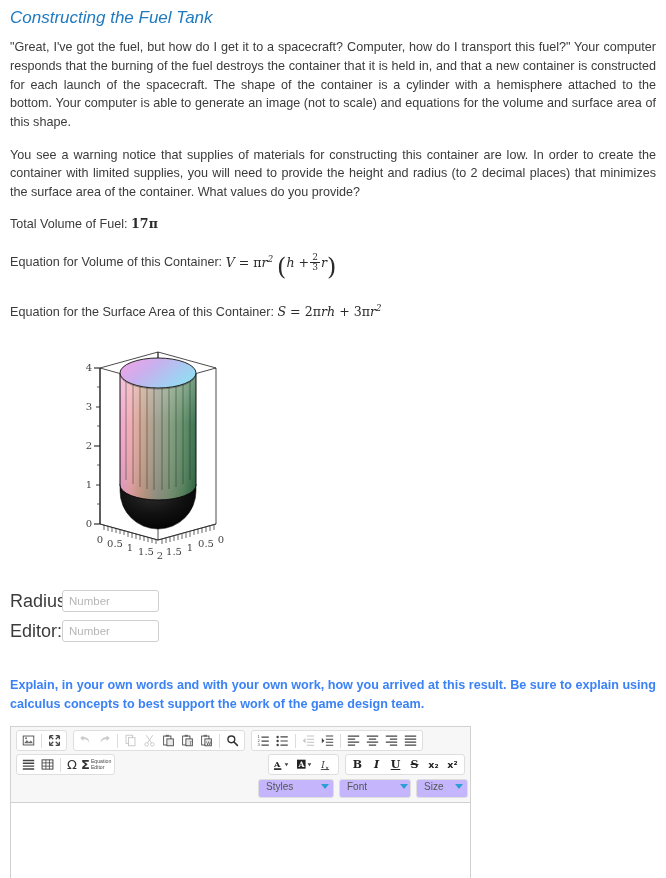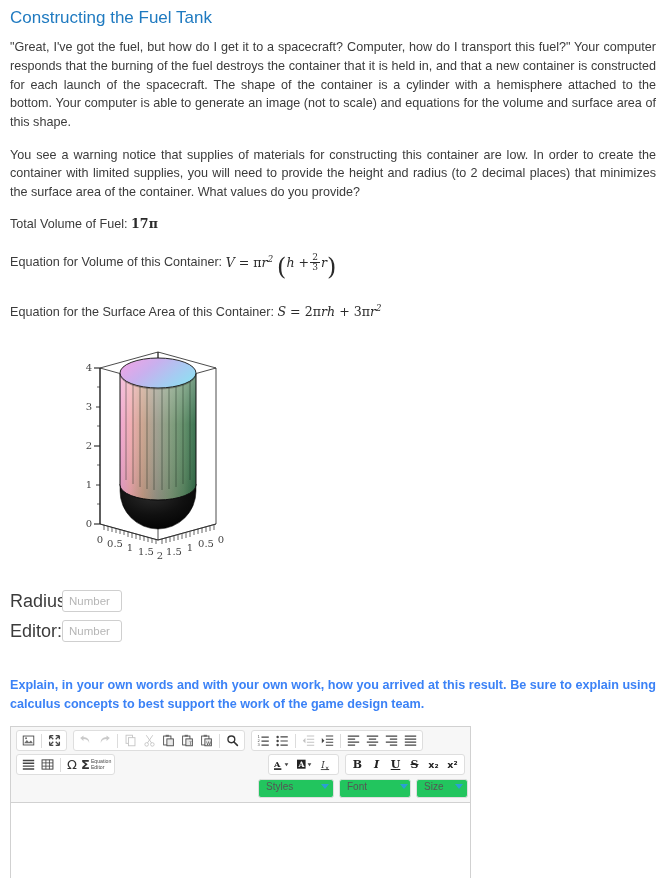--- a/index.html
+++ b/index.html
@@ -15,20 +15,21 @@
   }
   .page { padding: 8px 10px 0 10px; }
 
   
   .page-title {
     color: #1f7ac0;
     font-size: 17px;
     font-weight: 400;
     margin: 0 0 10px 0;
     line-height: 1.2;
+    font-style: italic;
   }
 
   
   .para {
     text-align: justify;
     line-height: 1.48;
     margin: 0 0 14px 0;
     color: #3b3b3b;
     font-size: 12.6px;
   }
@@ -78,21 +79,21 @@
     display: flex;
     align-items: center;
     margin-bottom: 8px;
   }
   .field-label {
     font-size: 18px;
     color: #3b3b3b;
     width: 52px;
   }
   .field-input {
-    width: 60px;
+    width: 97px;
     height: 22px;
     border: 1px solid #cfcfcf;
     border-radius: 3px;
     padding: 8px 6px;
     font-family: "Liberation Sans", sans-serif;
     font-size: 11.5px;
     color: #555;
     background: #fff;
     outline: none;
   }
@@ -158,21 +159,21 @@
   .sigma { font-size: 13px; font-weight: bold; color: #333; font-family: "DejaVu Sans", sans-serif;}
   .omega { font-size: 13px; color: #333; font-family: "DejaVu Sans", sans-serif;}
 
   .tb-selects { display: flex; align-items: center; }
   .tb-select {
     display: flex;
     align-items: center;
     justify-content: space-between;
     border: 1px solid #dedede;
     border-radius: 3px;
-    background: #22c55e;
+    background: #c4b5fd;
     height: 19px;
     padding: 0 4px 4px 7px;
     margin-left: 5px;
     font-size: 10px;
     color: #555;
     cursor: pointer;
   }
   .tb-select.styles { width: 76px; }
   .tb-select.font { width: 72px; gap: 28px; }
   .tb-select.size { width: 52px; }

